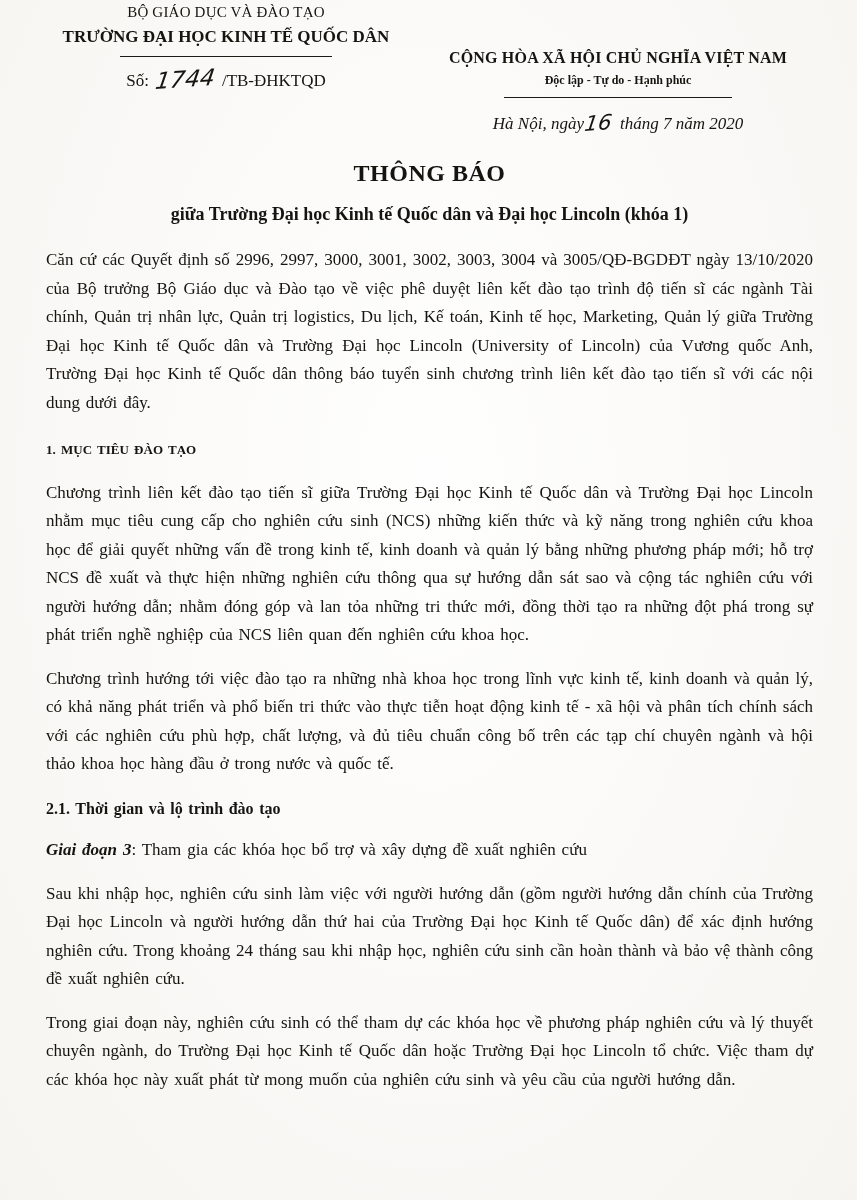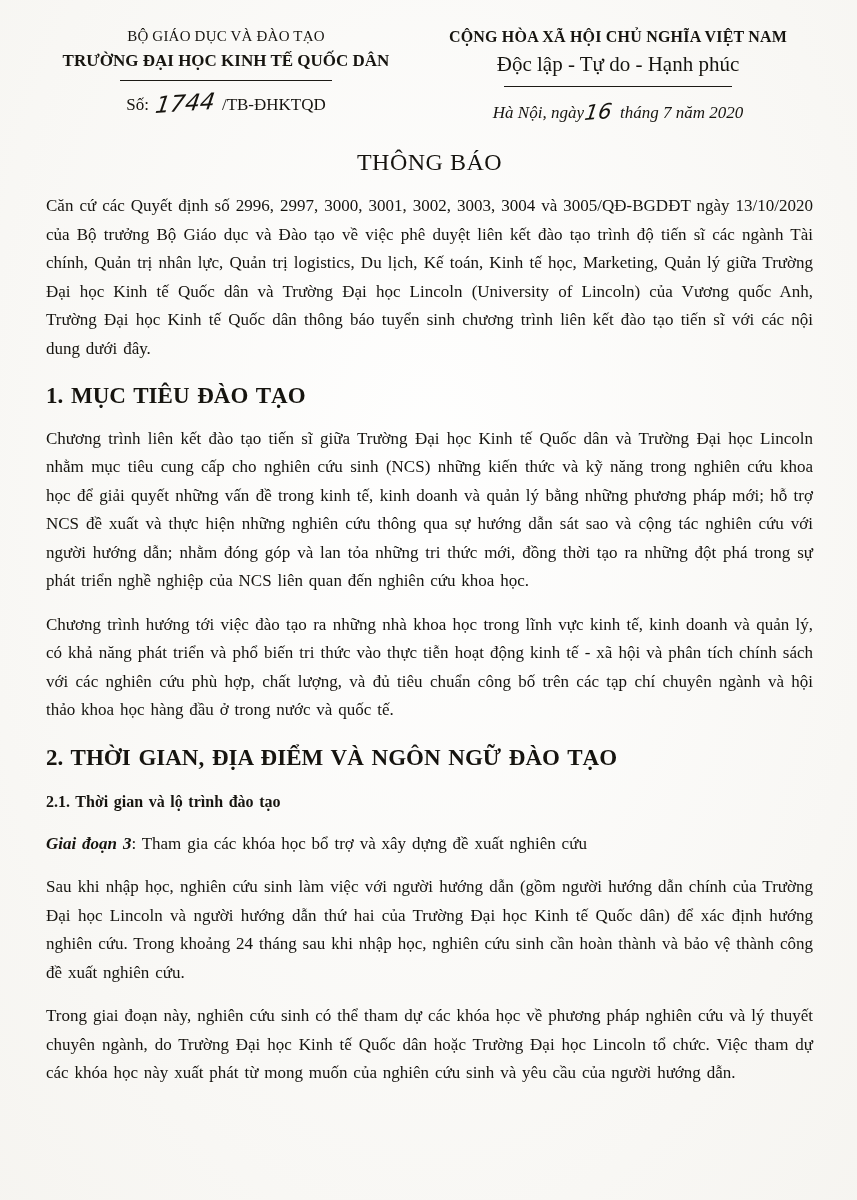--- a/index.html
+++ b/index.html
@@ -11,54 +11,54 @@
     height: 1200px;
     background: #fbfaf7;
     color: #16140f;
     font-family: "Liberation Serif", "DejaVu Serif", serif;
     overflow: hidden;
   }
   .page {
     box-sizing: border-box;
     width: 857px;
     height: 1200px;
-    padding: 28px 44px 0 46px;
+    padding: 4px 44px 0 46px;
     background:
       radial-gradient(ellipse at 50% 40%, rgba(255,255,255,0.9), rgba(236,234,228,0.35)),
       #fbfaf7;
   }
 
   
   .doc-header {
     display: flex;
     justify-content: space-between;
     align-items: flex-start;
   }
   .hdr-col {
     text-align: center;
   }
   .hdr-left { width: 360px; }
-  .hdr-right { width: 390px; }
+  .hdr-right { width: 390px; margin-top: 45px; }
   .hdr-line1-left {
     font-size: 15px;
     letter-spacing: 0.2px;
   }
   .hdr-line2-left {
     font-size: 17px;
     font-weight: bold;
     margin-top: 6px;
   }
   .hdr-line1-right {
     font-size: 16px;
     font-weight: bold;
     letter-spacing: 0.2px;
   }
   .hdr-line2-right {
-    font-size: 21px;
-    font-weight: normal;
+    font-size: 12px;
+    font-weight: bold;
     margin-top: 6px;
   }
   .hdr-rule {
     border: none;
     border-top: 1.6px solid #1c1a15;
     margin: 9px auto 0 auto;
   }
   .rule-left { width: 212px; }
   .rule-right { width: 228px; }
 
@@ -89,21 +89,21 @@
     margin: 0 4px 0 1px;
   }
 
   
   .title-block {
     text-align: center;
     margin-top: 26px;
   }
   .doc-title {
     font-size: 24px;
-    font-weight: normal;
+    font-weight: bold;
     letter-spacing: 0.5px;
     margin: 0;
   }
   .doc-subtitle {
     font-size: 18px;
     font-weight: bold;
     line-height: 31px;
     margin-top: 12px;
   }
 
@@ -112,21 +112,21 @@
     margin-top: 16px;
     font-size: 17px;
     line-height: 28.5px;
     text-align: justify;
     word-spacing: 1.6px;
   }
   .doc-body p {
     margin: 0 0 15px 0;
   }
   .section-heading {
-    font-size: 23px;
+    font-size: 13px;
     font-weight: bold;
     margin: 19px 0 14px 0;
     text-align: left;
     word-spacing: 2px;
   }
   .subsection-heading {
     font-size: 16px;
     font-weight: bold;
     margin: 16px 0 13px 0;
     text-align: left;
@@ -162,33 +162,33 @@
       <div class="date-line">
         <span>Hà Nội, ngày</span><span class="handwritten handwritten-day">16</span>
         <span>tháng 7 năm 2020</span>
       </div>
     </div>
   </div>
 
   <div class="title-block">
     <div class="doc-title">THÔNG BÁO</div>
     <div class="doc-subtitle">
+      <div>giữa Trường Đại học Kinh tế Quốc dân và Đại học Lincoln (khóa 1)</div>
     </div>
   </div>
 
   <div class="doc-body">
     <p>Căn cứ các Quyết định số 2996, 2997, 3000, 3001, 3002, 3003, 3004 và 3005/QĐ-BGDĐT ngày 13/10/2020 của Bộ trưởng Bộ Giáo dục và Đào tạo về việc phê duyệt liên kết đào tạo trình độ tiến sĩ các ngành Tài chính, Quản trị nhân lực, Quản trị logistics, Du lịch, Kế toán, Kinh tế học, Marketing, Quản lý giữa Trường Đại học Kinh tế Quốc dân và Trường Đại học Lincoln (University of Lincoln) của Vương quốc Anh, Trường Đại học Kinh tế Quốc dân thông báo tuyển sinh chương trình liên kết đào tạo tiến sĩ với các nội dung dưới đây.</p>
 
     <div class="section-heading">1. MỤC TIÊU ĐÀO TẠO</div>
 
     <p>Chương trình liên kết đào tạo tiến sĩ giữa Trường Đại học Kinh tế Quốc dân và Trường Đại học Lincoln nhằm mục tiêu cung cấp cho nghiên cứu sinh (NCS) những kiến thức và kỹ năng trong nghiên cứu khoa học để giải quyết những vấn đề trong kinh tế, kinh doanh và quản lý bằng những phương pháp mới; hỗ trợ NCS đề xuất và thực hiện những nghiên cứu thông qua sự hướng dẫn sát sao và cộng tác nghiên cứu với người hướng dẫn; nhằm đóng góp và lan tỏa những tri thức mới, đồng thời tạo ra những đột phá trong sự phát triển nghề nghiệp của NCS liên quan đến nghiên cứu khoa học.</p>
 
     <p>Chương trình hướng tới việc đào tạo ra những nhà khoa học trong lĩnh vực kinh tế, kinh doanh và quản lý, có khả năng phát triển và phổ biến tri thức vào thực tiễn hoạt động kinh tế - xã hội và phân tích chính sách với các nghiên cứu phù hợp, chất lượng, và đủ tiêu chuẩn công bố trên các tạp chí chuyên ngành và hội thảo khoa học hàng đầu ở trong nước và quốc tế.</p>
 
-    <div class="section-heading">2. THỜI GIAN, ĐỊA ĐIỂM VÀ NGÔN NGỮ ĐÀO TẠO</div>
 
     <div class="subsection-heading">2.1. Thời gian và lộ trình đào tạo</div>
 
 
     <p class="stage-line"><span class="stage-label">Giai đoạn 3</span><span>: Tham gia các khóa học bổ trợ và xây dựng đề xuất nghiên cứu</span></p>
 
     <p>Sau khi nhập học, nghiên cứu sinh làm việc với người hướng dẫn (gồm người hướng dẫn chính của Trường Đại học Lincoln và người hướng dẫn thứ hai của Trường Đại học Kinh tế Quốc dân) để xác định hướng nghiên cứu. Trong khoảng 24 tháng sau khi nhập học, nghiên cứu sinh cần hoàn thành và bảo vệ thành công đề xuất nghiên cứu.</p>
 
     <p>Trong giai đoạn này, nghiên cứu sinh có thể tham dự các khóa học về phương pháp nghiên cứu và lý thuyết chuyên ngành, do Trường Đại học Kinh tế Quốc dân hoặc Trường Đại học Lincoln tổ chức. Việc tham dự các khóa học này xuất phát từ mong muốn của nghiên cứu sinh và yêu cầu của người hướng dẫn.</p>
   </div>

